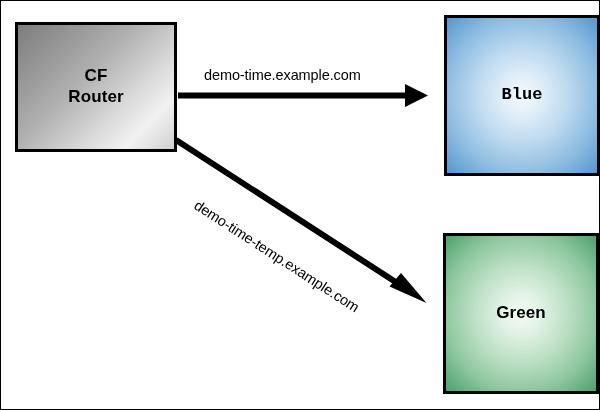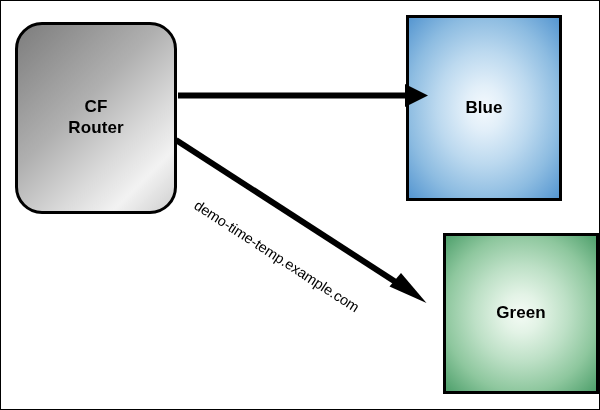--- a/index.html
+++ b/index.html
@@ -38,43 +38,43 @@
     color: #000000;
     line-height: 1.22;
     letter-spacing: 0.1px;
     white-space: pre-line;
   }
 
   #node-cf-router {
     left: 14px;
     top: 21px;
     width: 162px;
-    height: 192px;
+    height: 130px;
     background: linear-gradient(135deg,
         #7d7d7d 0%,
         #909090 16%,
         #b0b0b0 42%,
         #d9d9d9 66%,
         #f2f2f2 82%,
         #cfcfcf 100%);
-    border-radius: 27px;
   }
 
   #node-blue {
-    left: 405px;
+    left: 443px;
     top: 14px;
     width: 156px;
-    height: 186px;
+    height: 161px;
     background: radial-gradient(ellipse 78% 78% at 50% 50%,
         #f4f9fd 0%,
         #e2eff9 16%,
         #bcd9ef 40%,
         #8dbce1 65%,
         #5b9ad2 88%,
         #3f83c4 100%);
+    font-family: Liberation Mono, monospace;
   }
 
   #node-green {
     left: 427px;
     top: 232px;
     width: 156px;
     height: 161px;
     background: radial-gradient(ellipse 78% 78% at 50% 50%,
         #f4fbf5 0%,
         #e3f3e6 16%,
@@ -140,16 +140,17 @@
       <line x1="177" y1="94.5" x2="406" y2="94.5" stroke="#000000" stroke-width="6"></line>
       <polygon points="404,83 427,94.5 404,106" fill="#000000"></polygon>
     </g>
 
     <g>
       <line x1="175" y1="139" x2="407" y2="289" stroke="#000000" stroke-width="6"></line>
       <polygon points="388.5,285.5 425.5,302 400,272" fill="#000000"></polygon>
     </g>
   </svg>
 
+  <div class="edge-label" id="edge-label-blue">demo-time.example.com</div>
 
   <div class="edge-label" id="edge-label-green">demo-time-temp.example.com</div>
 
 </div>
 
 </body></html>

